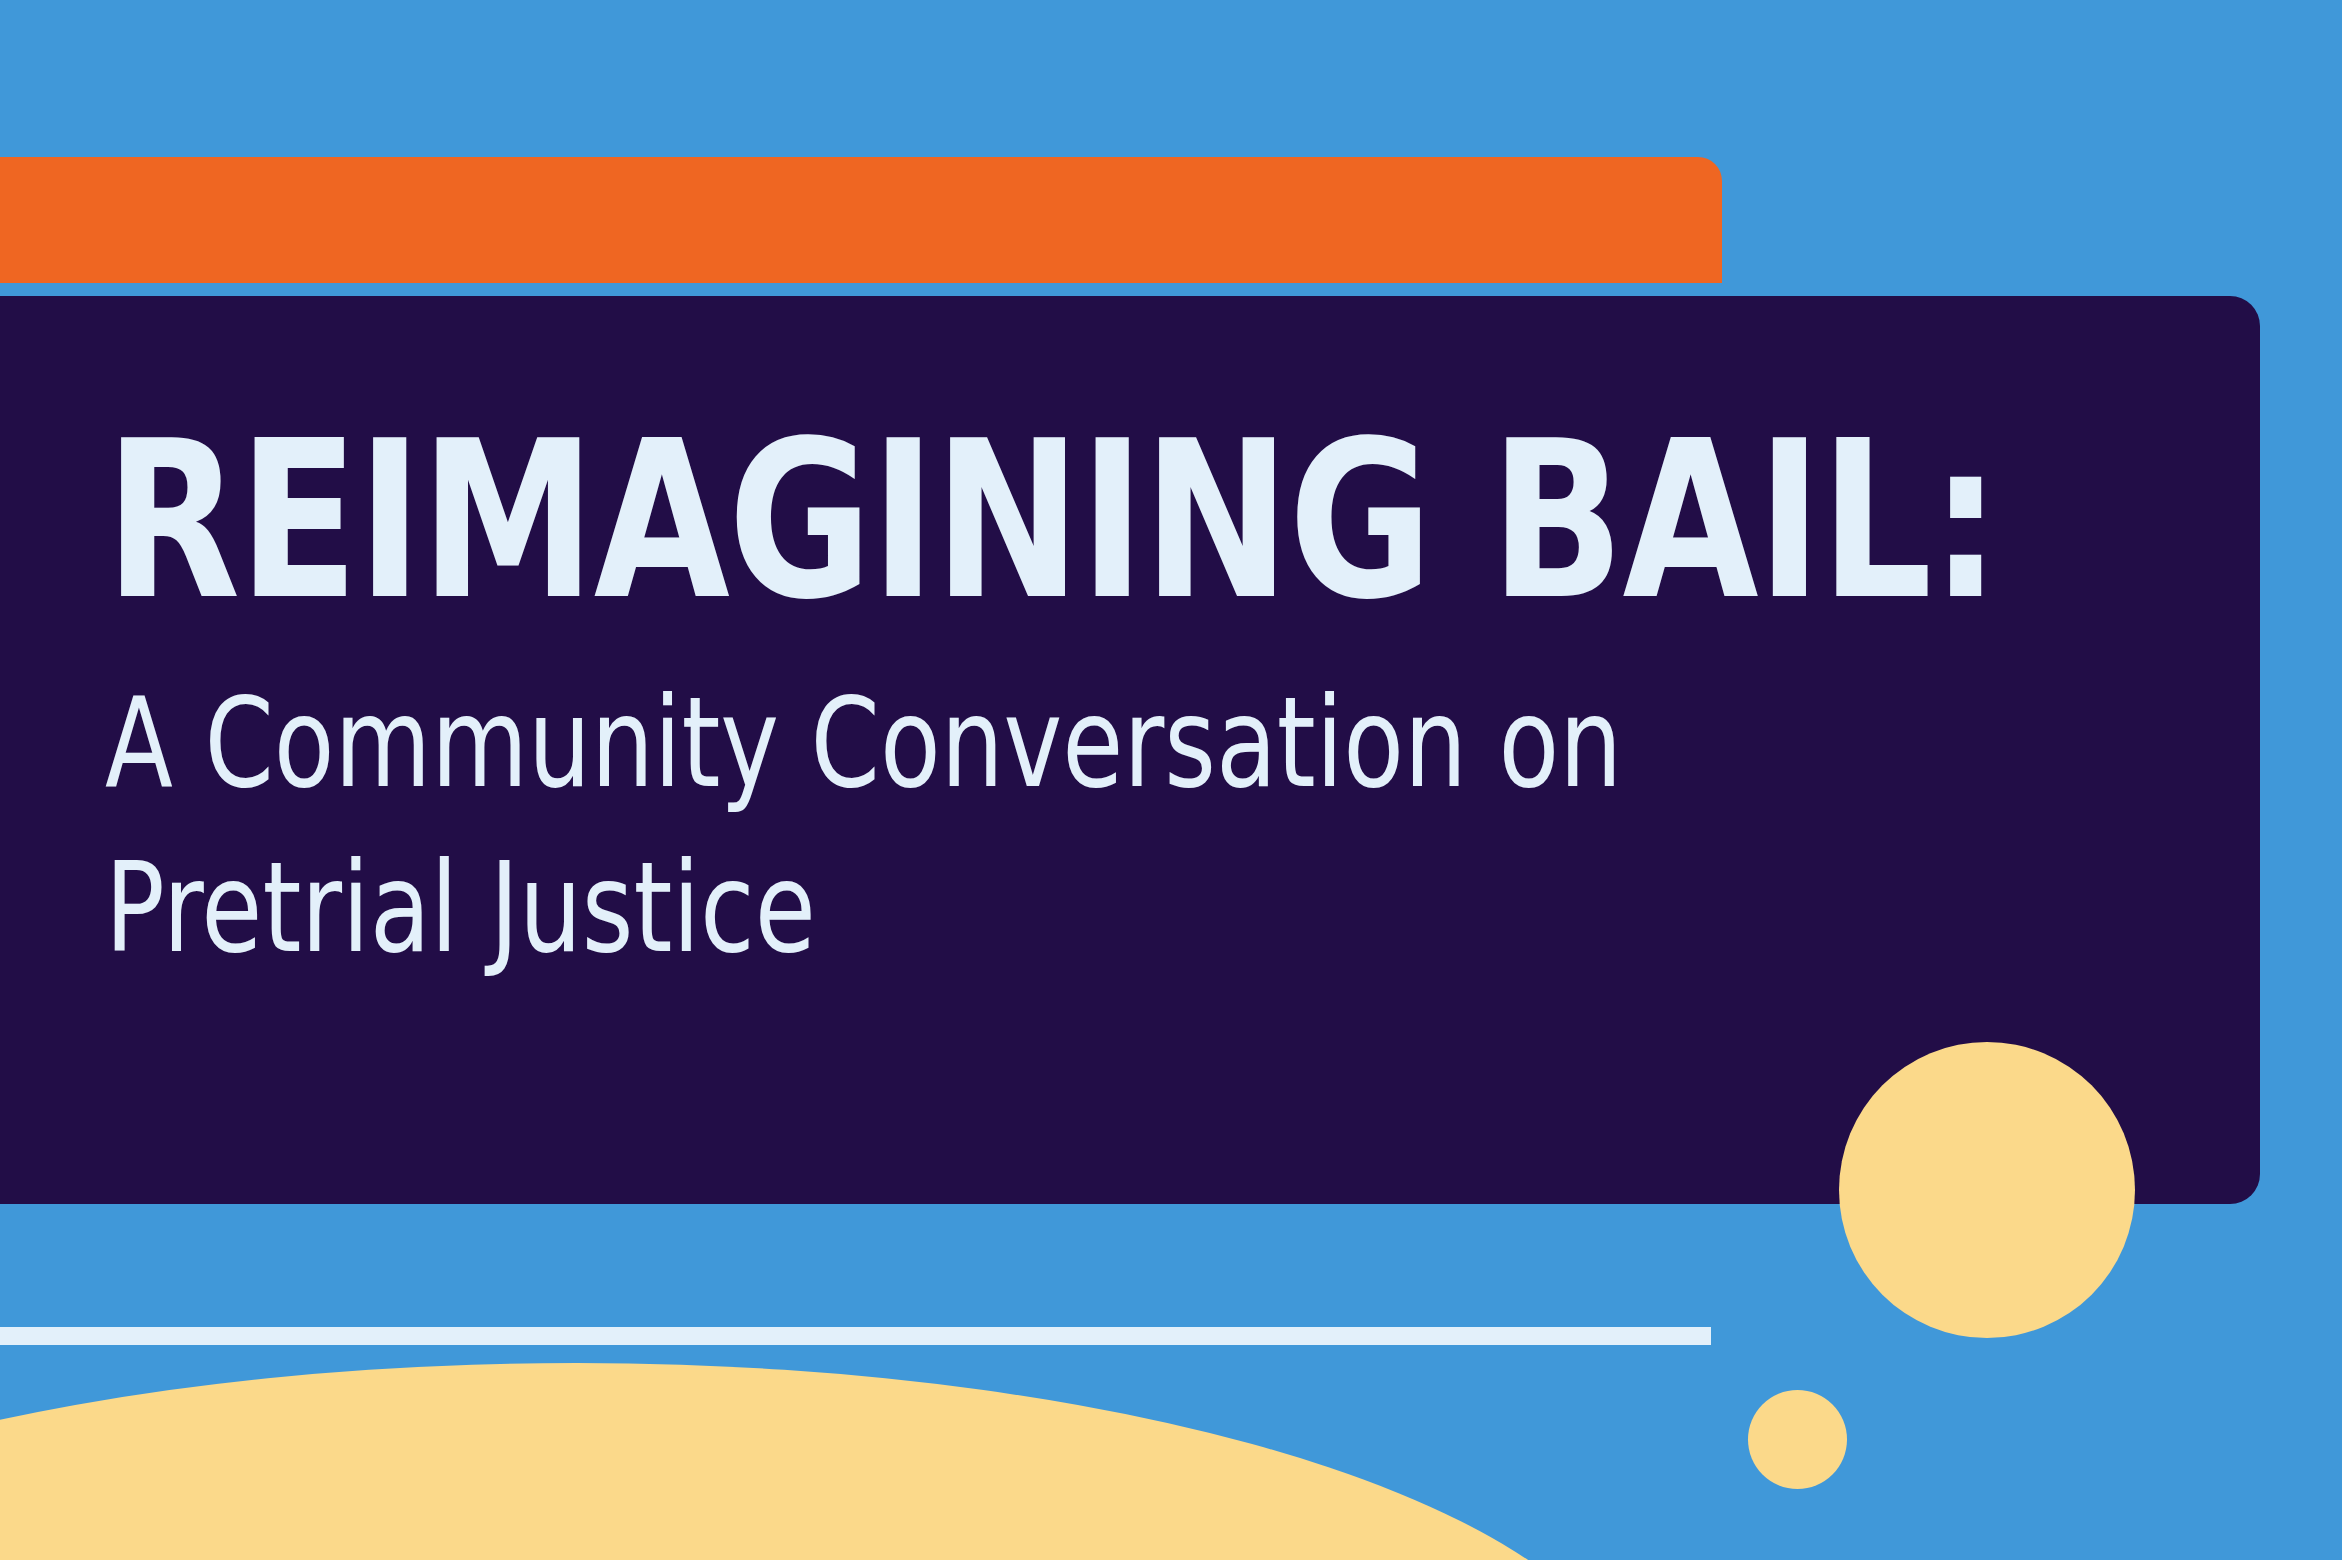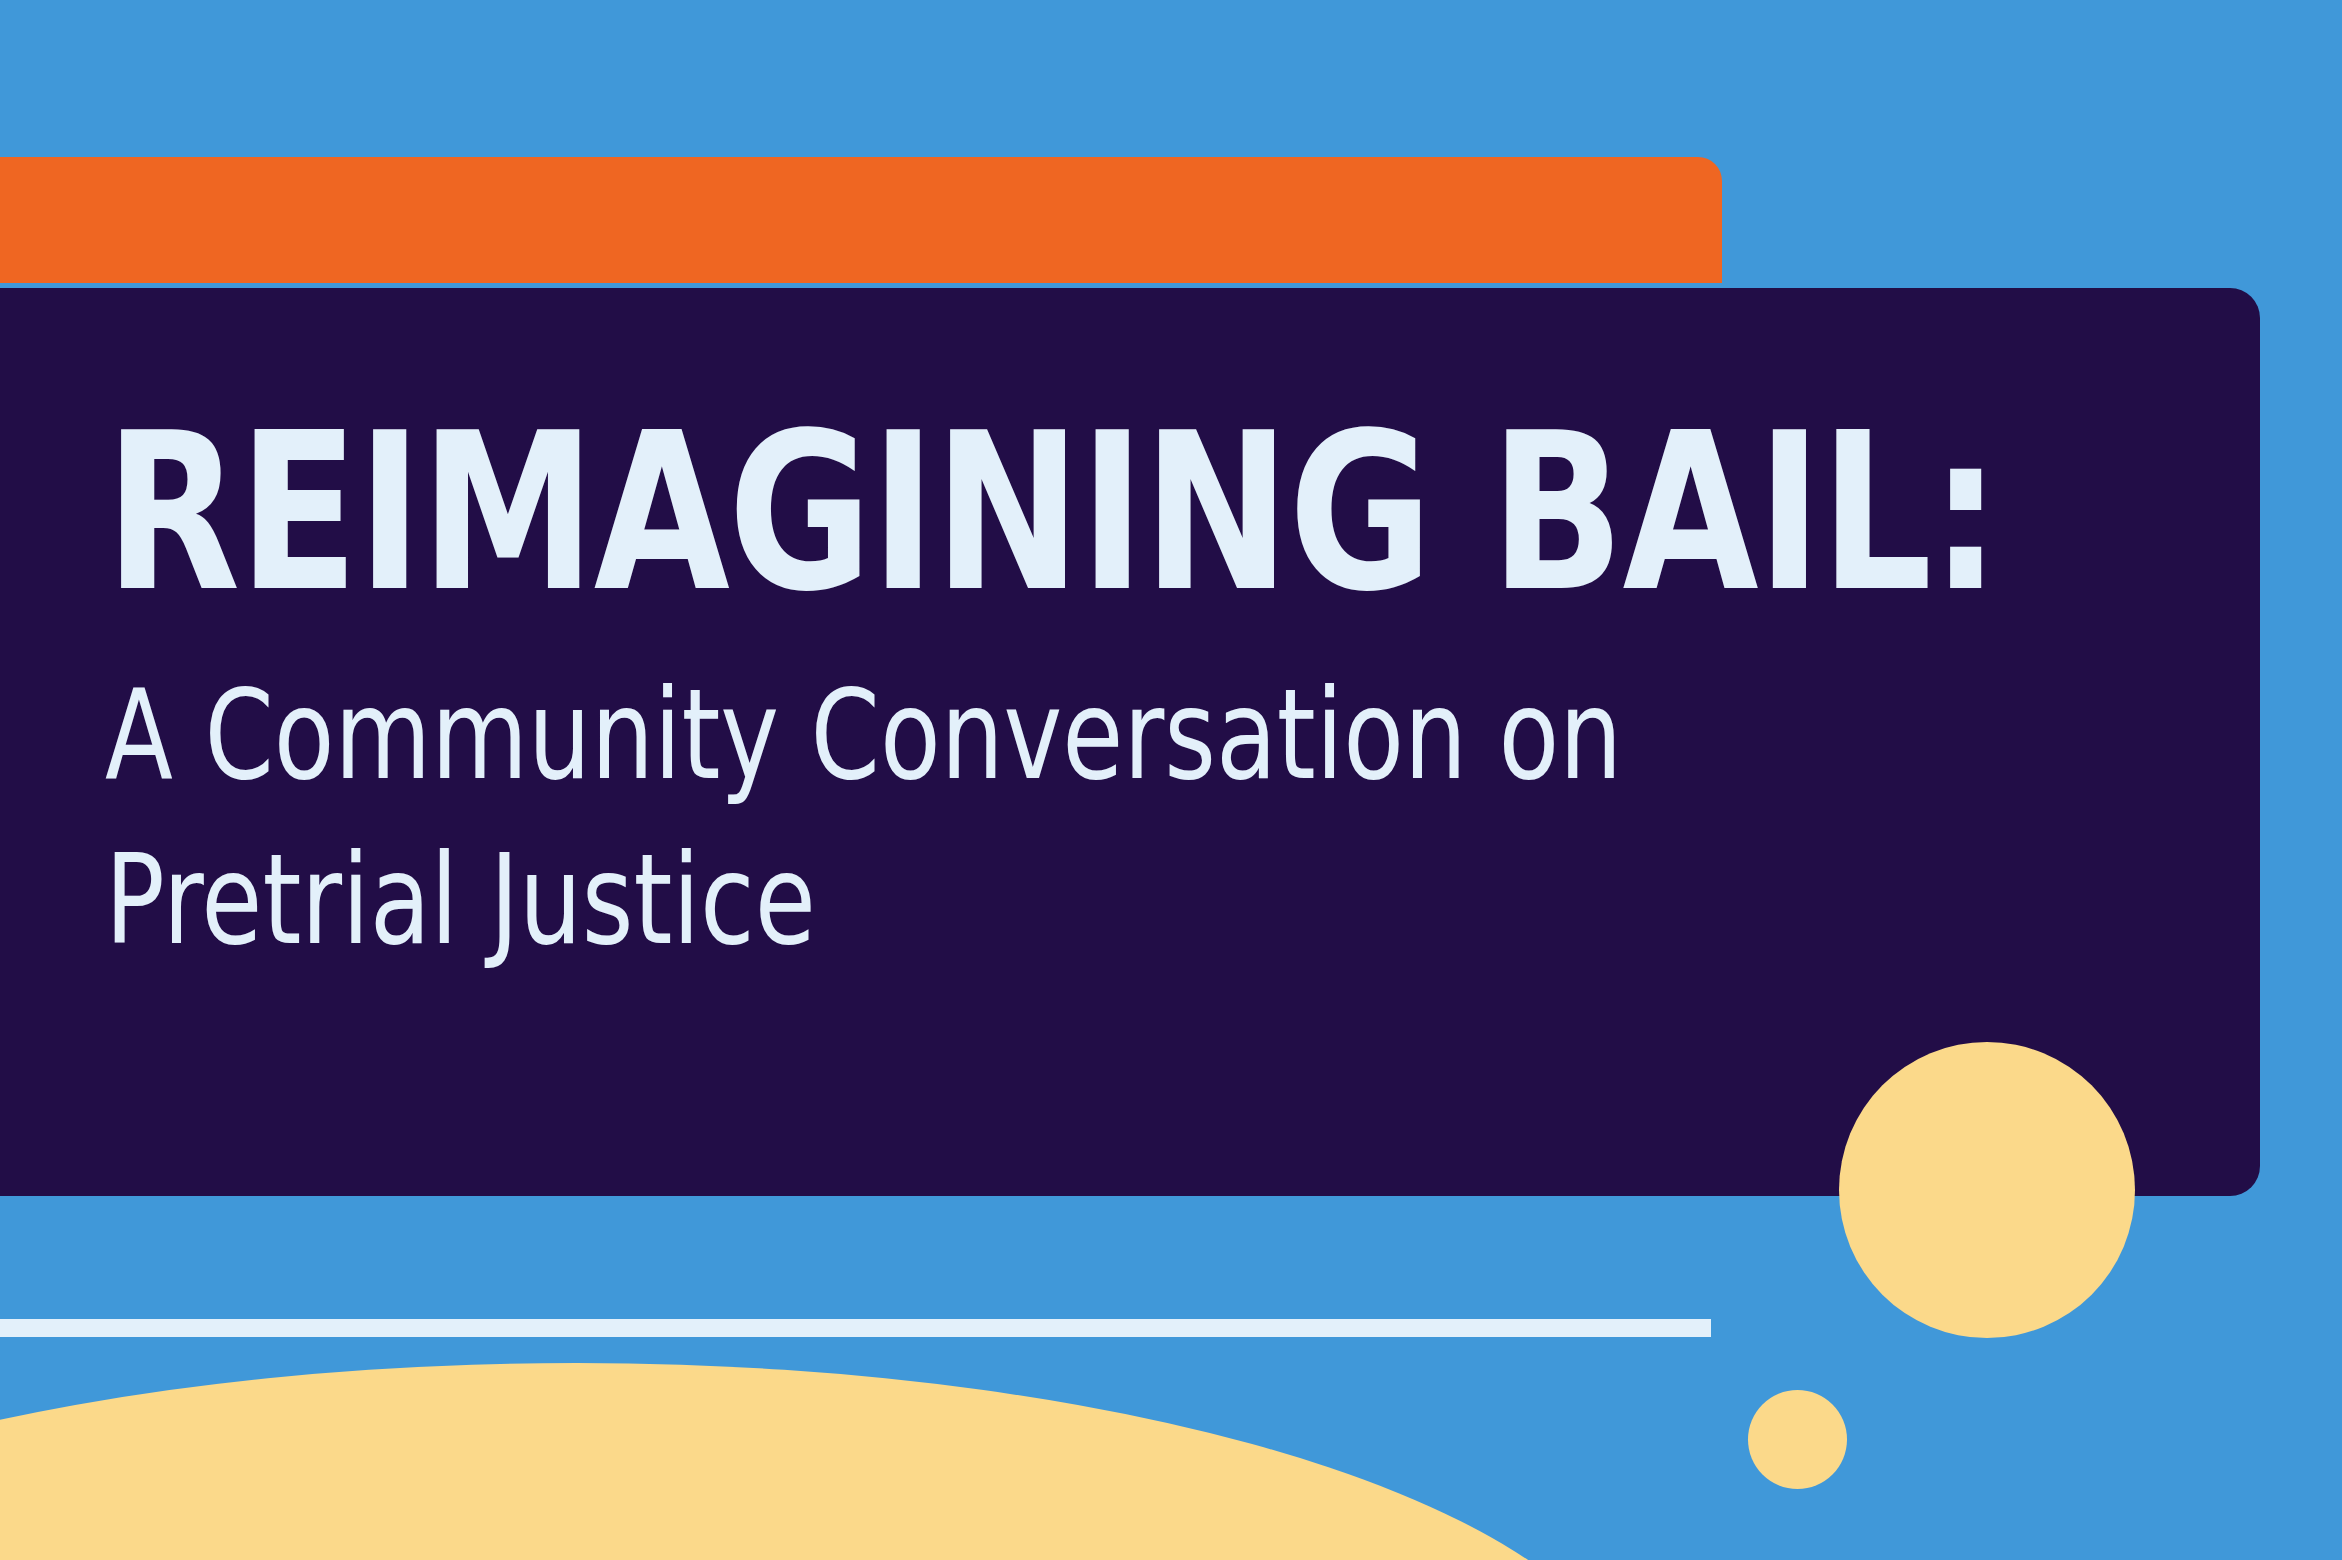--- a/index.html
+++ b/index.html
@@ -53,21 +53,21 @@
     width: 1722px;
     height: 126px;
     background: #ef6622;
     border-top-right-radius: 24px;
   }
 
   
   .title-panel {
     position: absolute;
     left: 0;
-    top: 288px;
+    top: 296px;
     width: 2260px;
     height: 908px;
     background: #220d47;
     border-top-right-radius: 30px;
     border-bottom-right-radius: 30px;
   }
 
   .title-inner {
     position: absolute;
     left: 105px;

